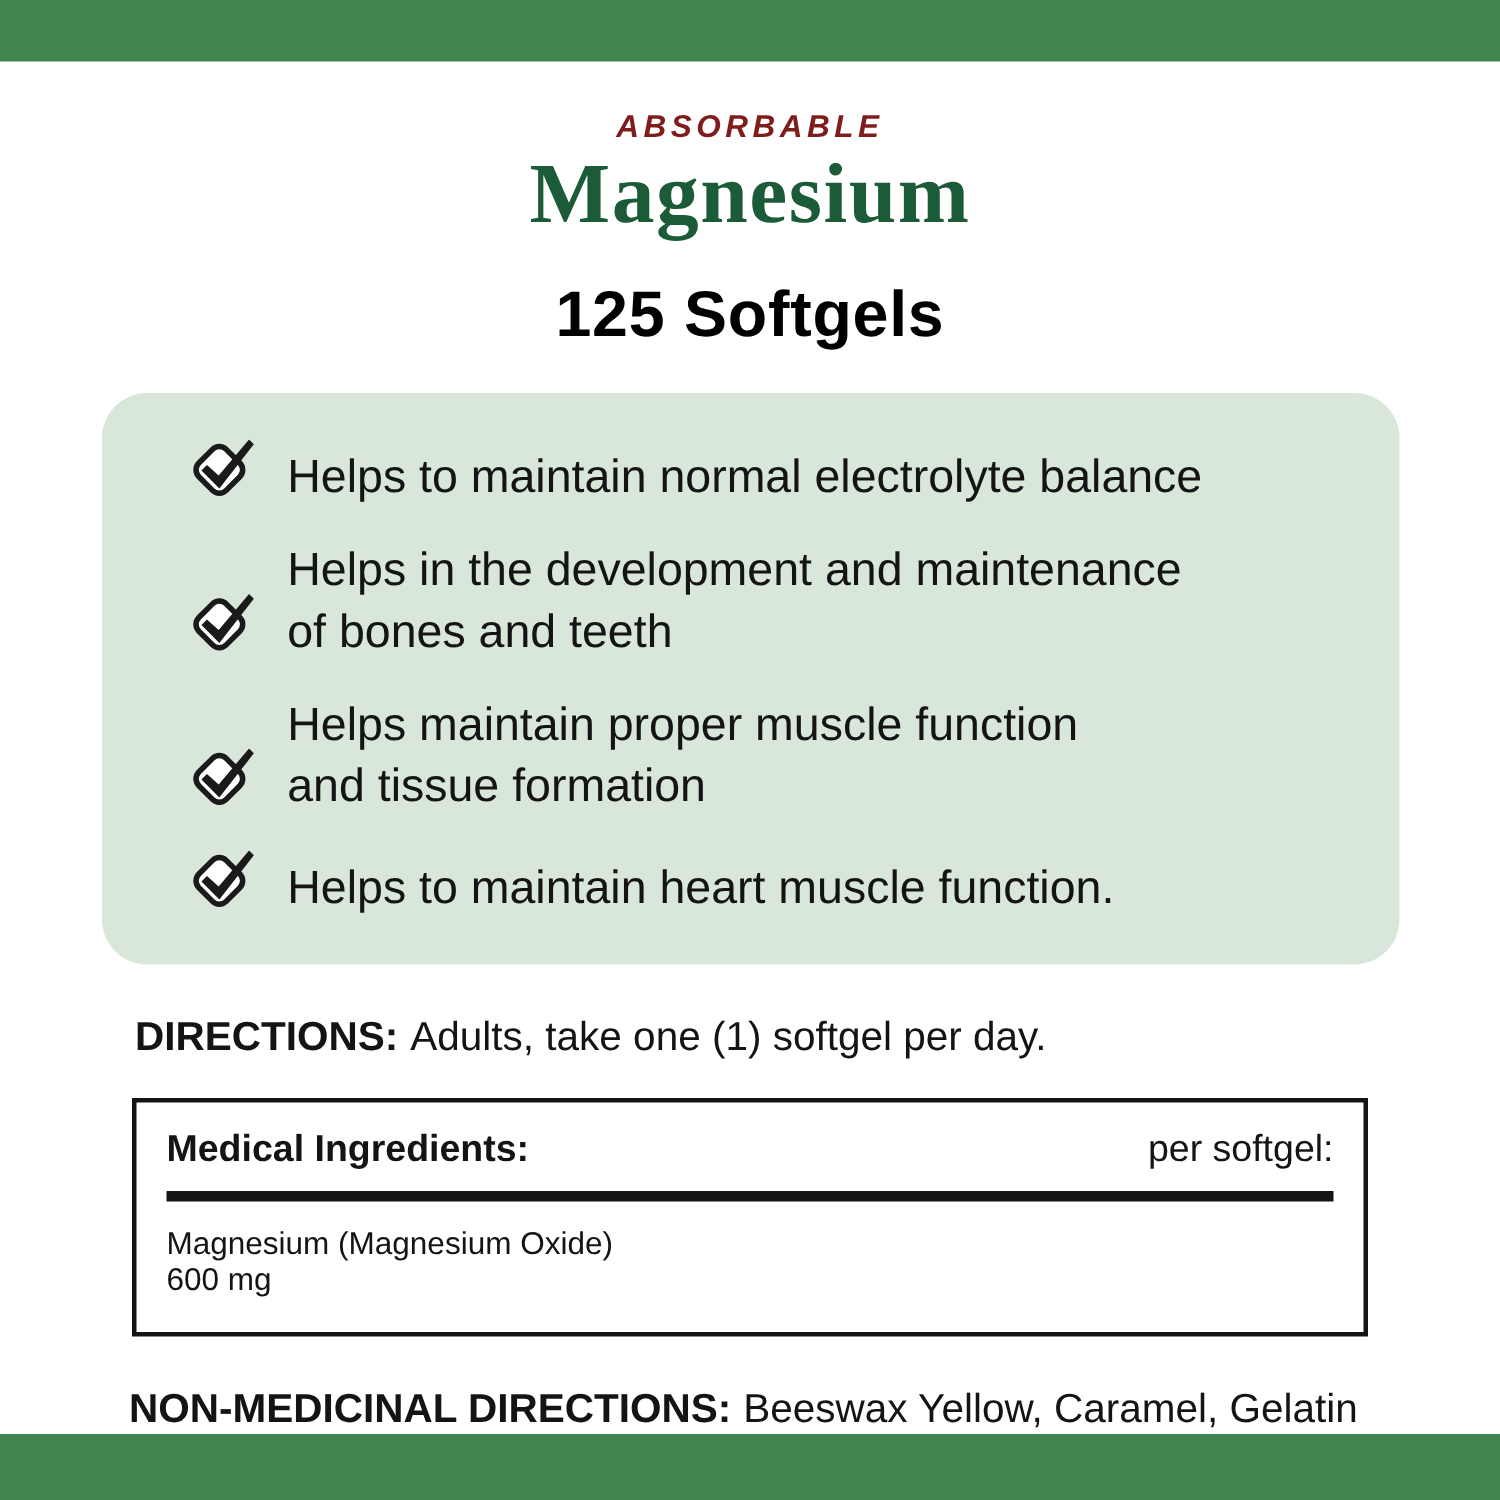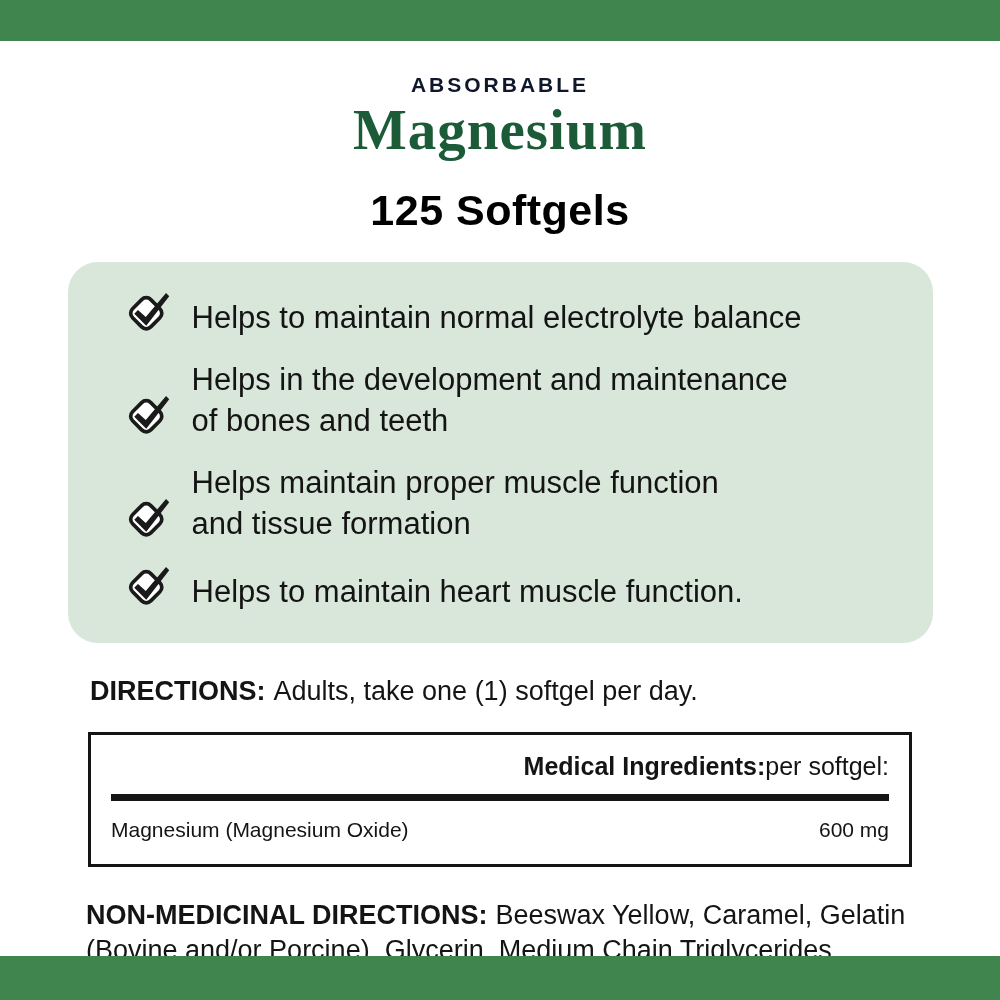--- a/index.html
+++ b/index.html
@@ -14,24 +14,25 @@
   }
   .bar {
     position: absolute; left: 0; right: 0;
     background: #41854E;
   }
   .bar.top { top: 0; height: 41px; }
   .bar.bottom { bottom: 0; height: 44px; }
 
   .header { text-align: center; padding-top: 73px; }
   .brand {
-    color: #0f172a;
+    color: #7f1d1d;
     font-weight: bold;
     font-size: 21px;
     letter-spacing: 3px;
+    font-style: italic;
   }
   .product {
     margin: 4px 0 0;
     font-family: "Liberation Serif", serif;
     font-weight: bold;
     font-size: 57px;
     line-height: 1.0;
     color: #1C5B38;
     letter-spacing: 1px;
   }
@@ -83,35 +84,36 @@
   .med-box {
     box-sizing: border-box;
     width: 824px;
     margin: 25px auto 0;
     border: 3px solid #141414;
     padding: 17px 20px 22px;
     background: #ffffff;
   }
   .med-head {
     display: flex;
-    justify-content: flex-end;
+    justify-content: space-between;
     align-items: baseline;
     font-size: 25px;
   }
   .med-title { font-weight: bold; }
   .med-per { font-weight: normal; }
   .med-rule {
     height: 7px;
     background: #141414;
     margin: 13px 0 17px;
   }
   .med-row {
     display: flex;
     justify-content: space-between;
     font-size: 21px;
+    flex-direction: column;
   }
 
   .nonmed {
     width: 828px;
     margin: 31px auto 0;
     font-size: 27px;
     line-height: 1.3;
     color: #141414;
   }
   .nonmed .lead { font-weight: bold; margin-right: 8px; }

